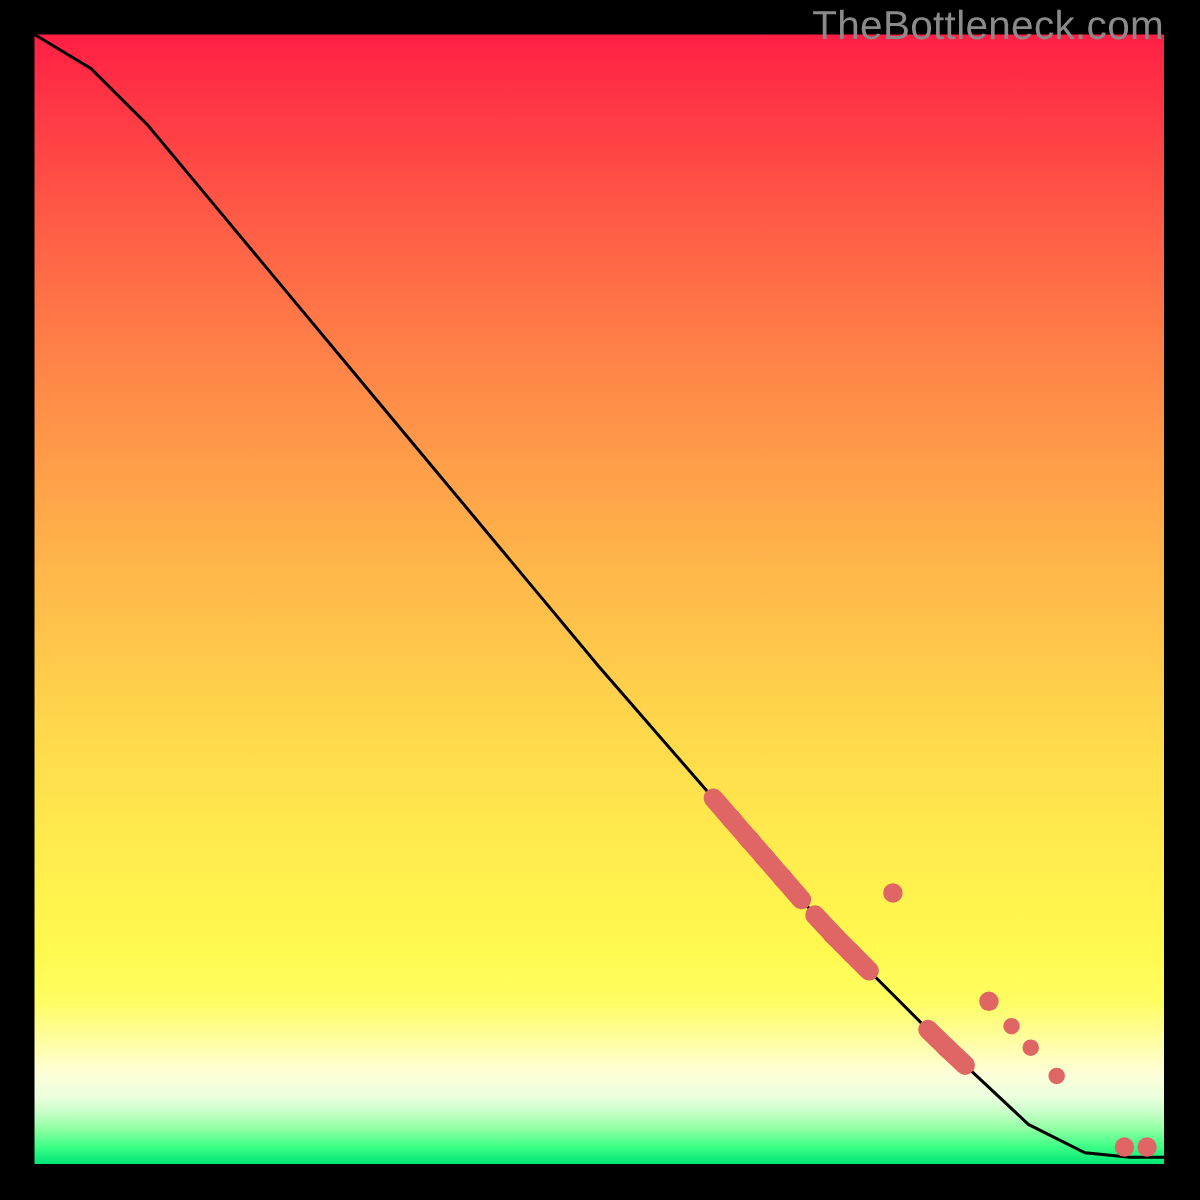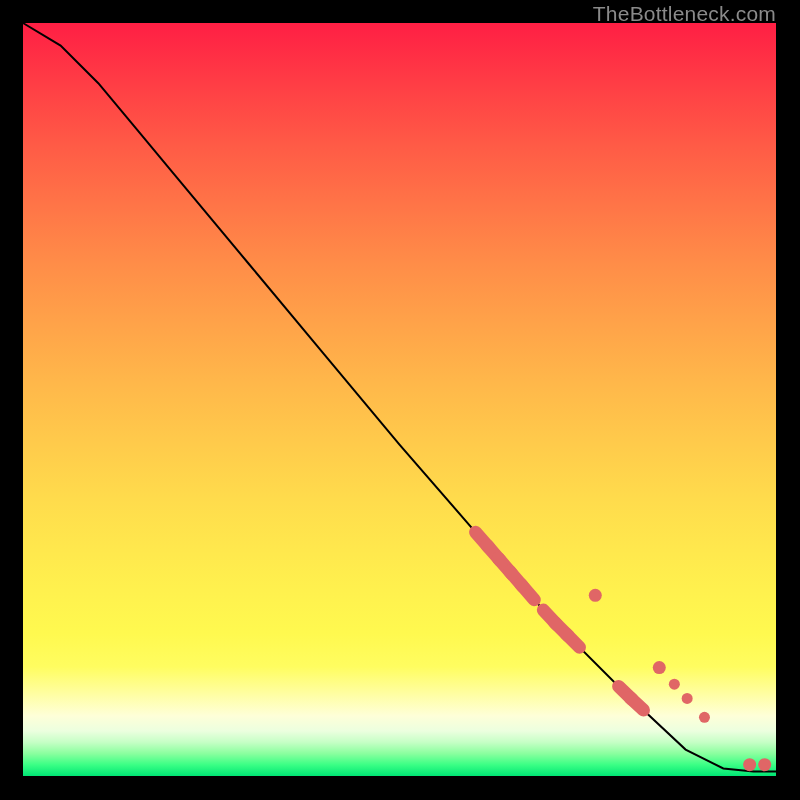--- a/index.html
+++ b/index.html
@@ -37,21 +37,21 @@
       #8bff9f 97%,
       #3bff85 98.5%,
       #00e574 100%
     );
   }
   .watermark {
     position: absolute;
     top: 2px;
     right: 24px;
     font-family: Arial, Helvetica, sans-serif;
-    font-size: 21px;
+    font-size: 27px;
     color: #8a8a8a;
     letter-spacing: 0.2px;
   }
   svg.curve {
     position: absolute;
     left: 23px;
     top: 23px;
     width: 753px;
     height: 753px;
     overflow: visible;

